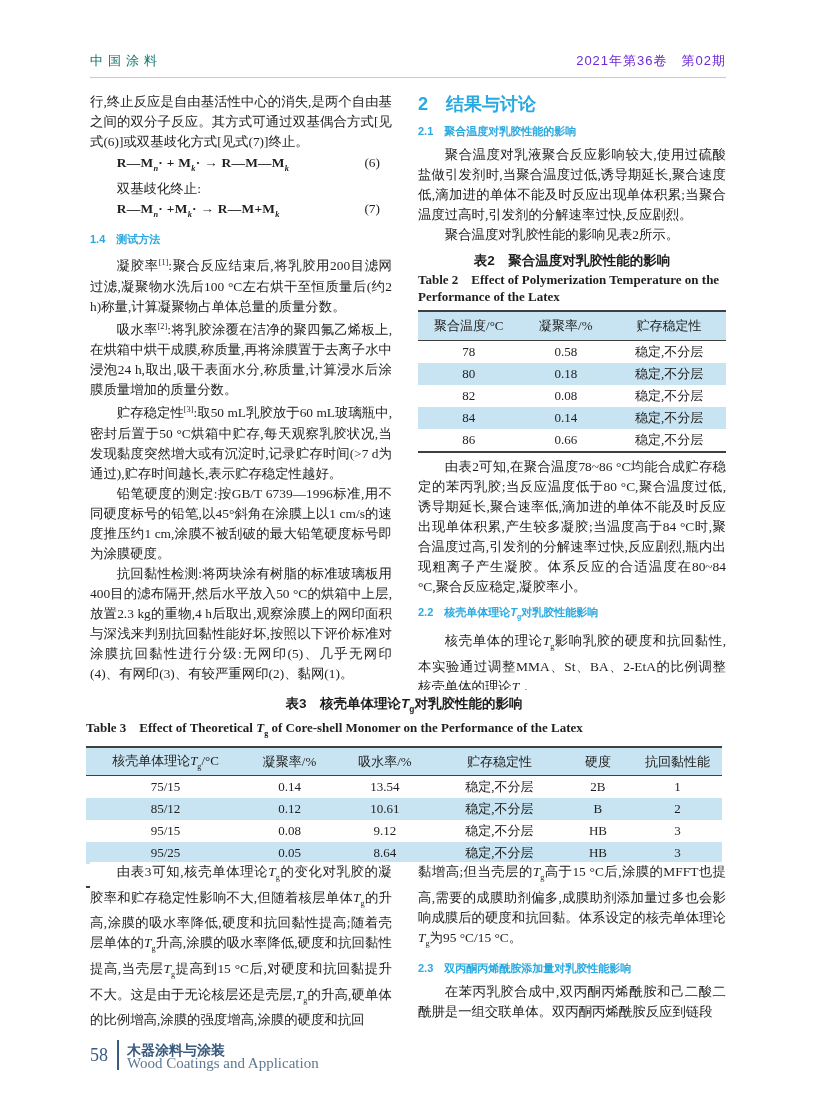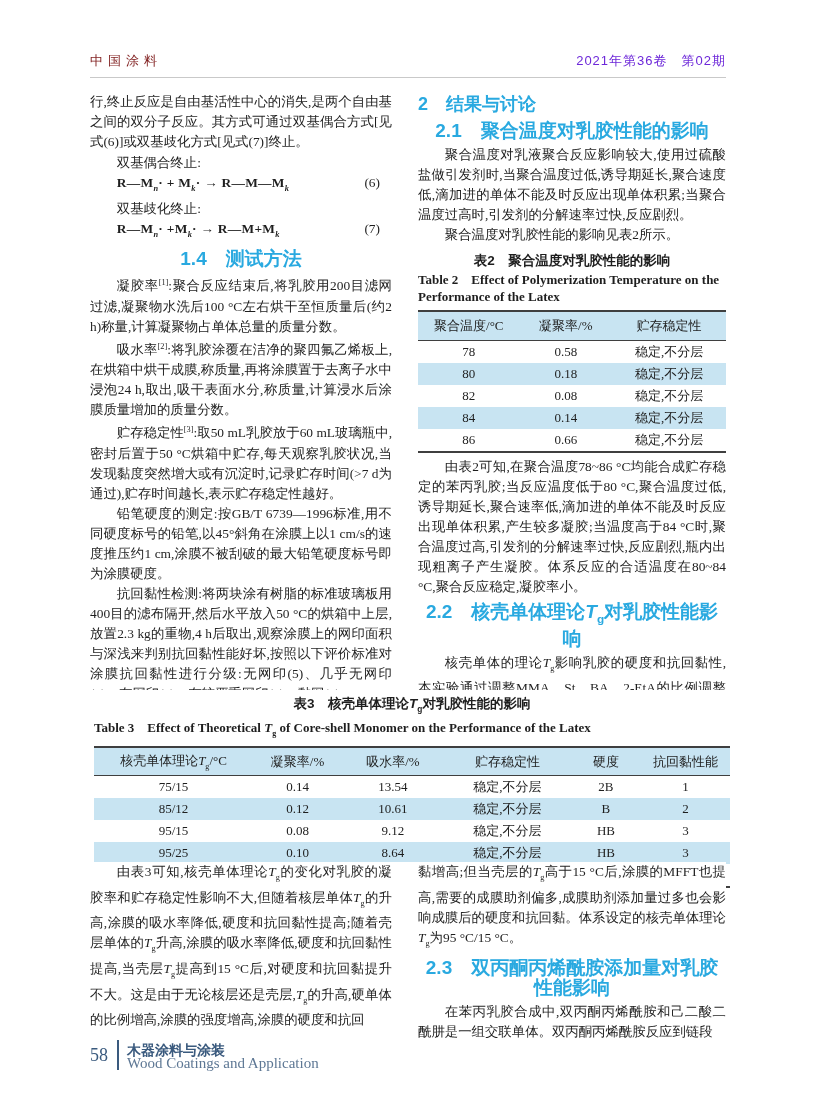--- a/index.html
+++ b/index.html
@@ -10,56 +10,56 @@
   }
   html,body{margin:0;padding:0;background:#ffffff;}
   .page{
     position:relative;width:816px;height:1099px;margin:0 auto;background:#fff;
     font-family:"Liberation Serif","DejaVu Serif",serif;color:var(--ink);overflow:hidden;
   }
   
   .page-header{position:absolute;left:90px;right:90px;top:52px;}
   .header-row{display:flex;justify-content:space-between;align-items:flex-end;
     padding-bottom:7px;border-bottom:1px solid #c9c9c9;}
-  .journal-head{color:#7f1d1d;font-size:13px;letter-spacing:5px;font-family:"Liberation Sans",sans-serif;}
+  .journal-head{color:#0f766e;font-size:13px;letter-spacing:5px;font-family:"Liberation Sans",sans-serif;}
   .issue-head{color:#6d28d9;font-size:13px;letter-spacing:1px;font-family:"Liberation Sans",sans-serif;}
   
   .sec-top{position:absolute;top:92px;left:90px;display:flex;gap:26px;z-index:1;}
   .col-l{width:302px;height:598px;overflow:hidden;}
   .col-r{width:308px;}
   .col-l,.col-r,.bcol-l,.bcol-r{
     font-size:13.4px;line-height:20px;text-align:justify;text-justify:inter-ideograph;}
   p{margin:0;}
   .ind{text-indent:2em;}
   sup{font-size:0.62em;}
   sub{font-size:0.62em;}
   
   .eq-block{margin:1px 0 1px 2em;}
   .eq-row{display:flex;justify-content:space-between;padding-right:12px;}
   .eq-formula{font-weight:bold;letter-spacing:.3px;}
   .eq-num{font-weight:normal;}
   
   .h1{color:var(--accent);font-family:"Liberation Sans",sans-serif;font-weight:bold;
       font-size:18px;line-height:24px;margin:0 0 5px;text-align:left;text-indent:0;}
   .h2{color:var(--accent);font-family:"Liberation Sans",sans-serif;font-weight:bold;
-      font-size:19px;line-height:20px;margin:5px 0 4px;text-align:center;text-indent:0;}
+      font-size:11px;line-height:20px;margin:5px 0 4px;text-align:left;text-indent:0;}
   
   .tbl-wrap{margin-top:6px;margin-bottom:4px;}
   .tt-zh{text-align:center;font-family:"Liberation Sans",sans-serif;font-weight:bold;
       font-size:13.5px;line-height:20px;text-indent:0;}
   .tt-en{text-align:left;font-family:"Liberation Serif",serif;font-weight:bold;
       font-size:13px;line-height:17px;text-indent:0;}
   table{width:100%;border-collapse:collapse;margin-top:5px;font-size:13px;
       border-bottom:2px solid #3f3f3f;}
   thead th{background:var(--shade);border-top:2px solid #3f3f3f;border-bottom:1px solid #3f3f3f;
       font-weight:normal;padding:4px 2px;text-align:center;font-family:Liberation Serif, serif;}
   tbody td{padding:3px 2px;text-align:center;line-height:16px;}
   tbody tr:nth-child(even){background:var(--shade);}
   
-  .sec-table3{position:absolute;top:690px;left:94px;width:636px;background:#fff;z-index:2;padding-top:4px;}
+  .sec-table3{position:absolute;top:690px;left:86px;width:636px;background:#fff;z-index:2;padding-top:4px;}
   
   .sec-bottom{position:absolute;top:862px;left:90px;width:636px;display:flex;gap:26px;
       background:#fff;z-index:3;}
   .bcol-l{width:302px;}
   .bcol-r{width:308px;}
   
   .page-footer{position:absolute;left:90px;top:1040px;display:flex;align-items:center;z-index:4;background:#fff;}
   .pf-num{font-size:18px;color:var(--footer);font-family:"Liberation Serif",serif;margin-right:9px;}
   .pf-divider{width:2px;height:30px;background:var(--footer);margin-right:8px;}
   .pf-name{font-size:14px;font-weight:bold;color:var(--footer);
@@ -77,21 +77,20 @@
       <span class="issue-head">2021年第36卷　第02期</span>
     </div>
   </div>
 
   <div class="sec-top">
 
     <div class="col-l">
       <p>行,终止反应是自由基活性中心的消失,是两个自由基之间的双分子反应。其方式可通过双基偶合方式[见式(6)]或双基歧化方式[见式(7)]终止。</p>
 
       <div class="eq-block">
-        <p>双基偶合终止:</p>
         <div class="eq-row">
           <span class="eq-formula">R—M<sub><i>n</i></sub>· + M<sub><i>k</i></sub>· → R—M—M<sub><i>k</i></sub></span>
           <span class="eq-num">(6)</span>
         </div>
         <p>双基歧化终止:</p>
         <div class="eq-row">
           <span class="eq-formula">R—M<sub><i>n</i></sub>· +M<sub><i>k</i></sub>· → R—M+M<sub><i>k</i></sub></span>
           <span class="eq-num">(7)</span>
         </div>
       </div>
@@ -206,21 +205,21 @@
           <tr>
             <td>95/15</td>
             <td>0.08</td>
             <td>9.12</td>
             <td>稳定,不分层</td>
             <td>HB</td>
             <td>3</td>
           </tr>
           <tr>
             <td>95/25</td>
-            <td>0.10</td>
+            <td>0.05</td>
             <td>8.64</td>
             <td>稳定,不分层</td>
             <td>HB</td>
             <td>3</td>
           </tr>
           <tr>
             <td>95/-10</td>
             <td>0.12</td>
             <td>12.31</td>
             <td>稳定,不分层</td>

